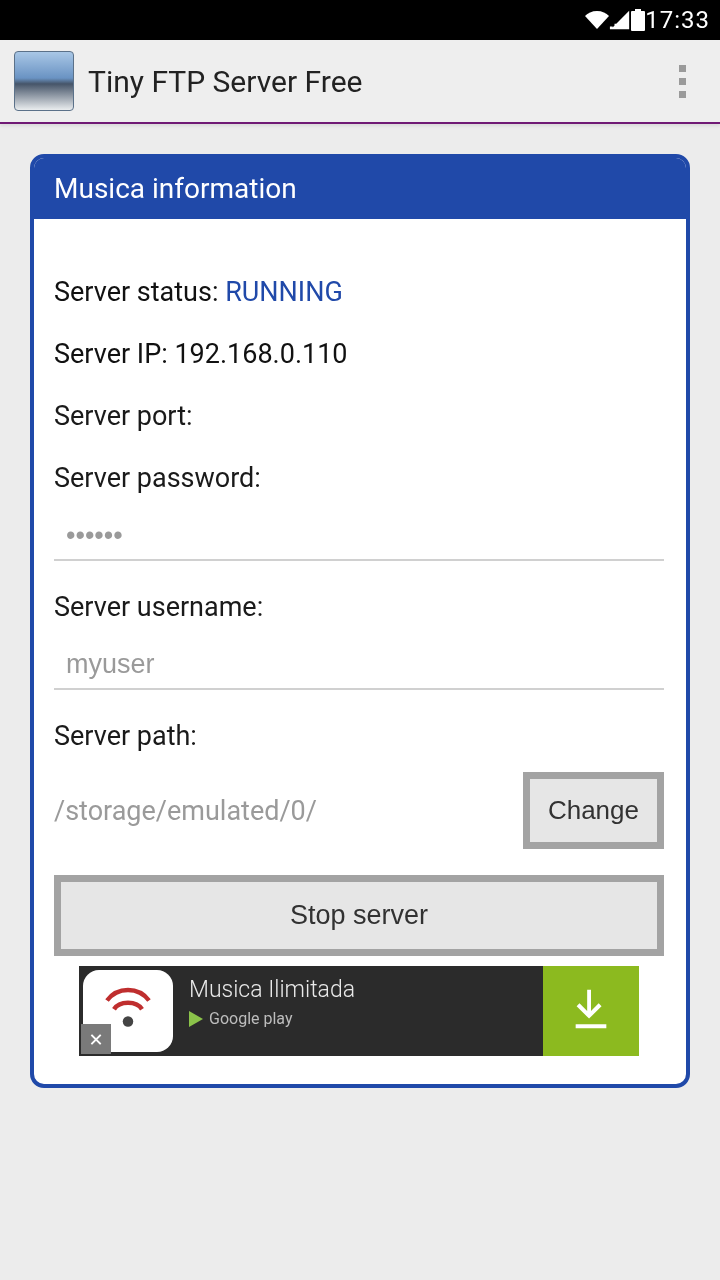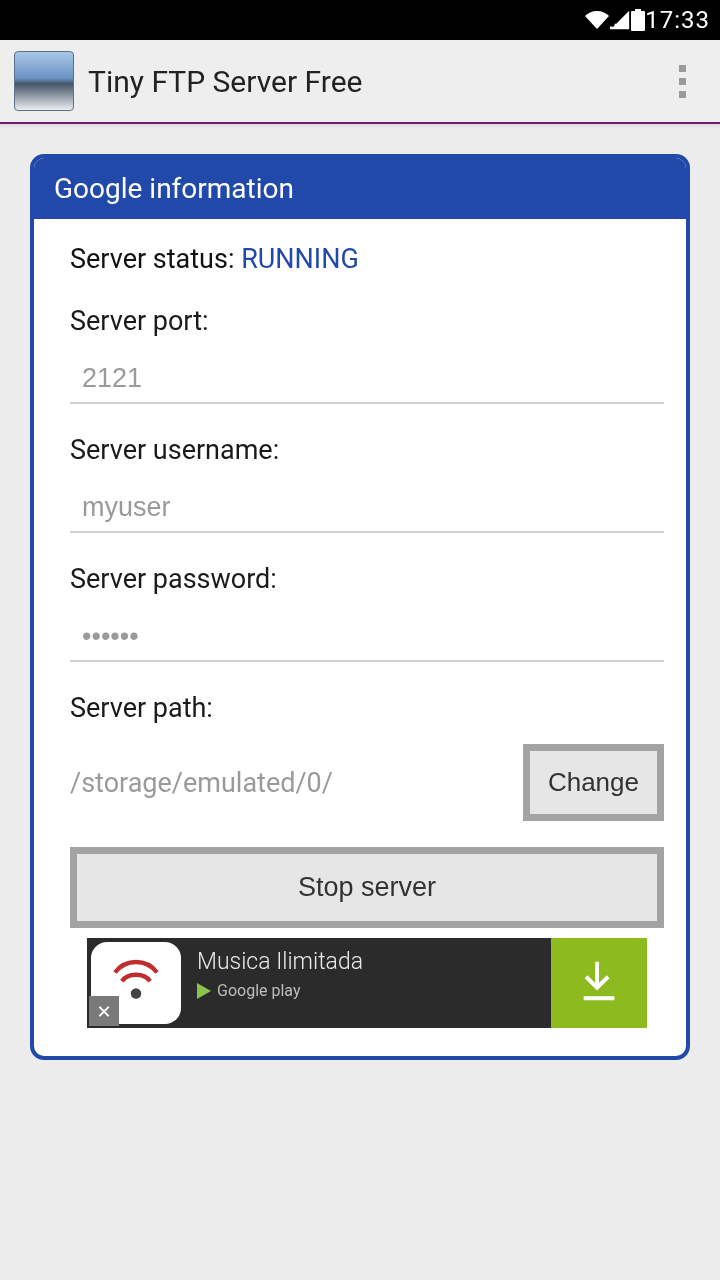--- a/index.html
+++ b/index.html
@@ -58,21 +58,22 @@
     background: #fff;
     overflow: hidden;
   }
   .card-header {
     background: #2049a9;
     color: #fff;
     font-size: 28px;
     padding: 14px 20px;
   }
   .card-body {
-    padding: 24px 22px 14px 36px;
+    padding: 24px 22px 14px 20px;
+    margin-top: 33px;
   }
 
   .row { margin-bottom: 30px; }
   .label { font-size: 27px; color: #111; }
   .status-val { color: #2049a9; }
 
   .field-label { font-size: 27px; margin-bottom: 20px; display:block;}
   .text-input {
     width: 100%;
     border: none;
@@ -187,41 +188,43 @@
   <div class="app-icon"></div>
   <div class="app-title">Tiny FTP Server Free</div>
   <div class="overflow-btn">
     <span></span>
     <span></span>
     <span></span>
   </div>
 </div>
 
 <div class="card">
-  <div class="card-header">Google information</div>
+  <div class="card-header">Musica information</div>
   <div class="card-body">
 
     <div class="row">
       <span class="label">Server status: </span><span class="label status-val">RUNNING</span>
     </div>
 
+    <div class="row">
+      <span class="label">Server IP: </span><span class="label">192.168.0.110</span>
+    </div>
 
     <div class="row">
       <span class="field-label">Server port:</span>
-      <input class="text-input" value="2121" style="">
+    </div>
+
+    <div class="row">
+      <span class="field-label">Server password:</span>
+      <input class="text-input" value="••••••" style="">
     </div>
 
     <div class="row">
       <span class="field-label">Server username:</span>
       <input class="text-input" value="myuser" style="">
-    </div>
-
-    <div class="row">
-      <span class="field-label">Server password:</span>
-      <input class="text-input" value="••••••" style="">
     </div>
 
     <div class="row" style="margin-bottom:18px;">
       <span class="field-label">Server path:</span>
       <div class="path-row">
         <span class="path-value">/storage/emulated/0/</span>
         <button class="btn">Change</button>
       </div>
     </div>
 

